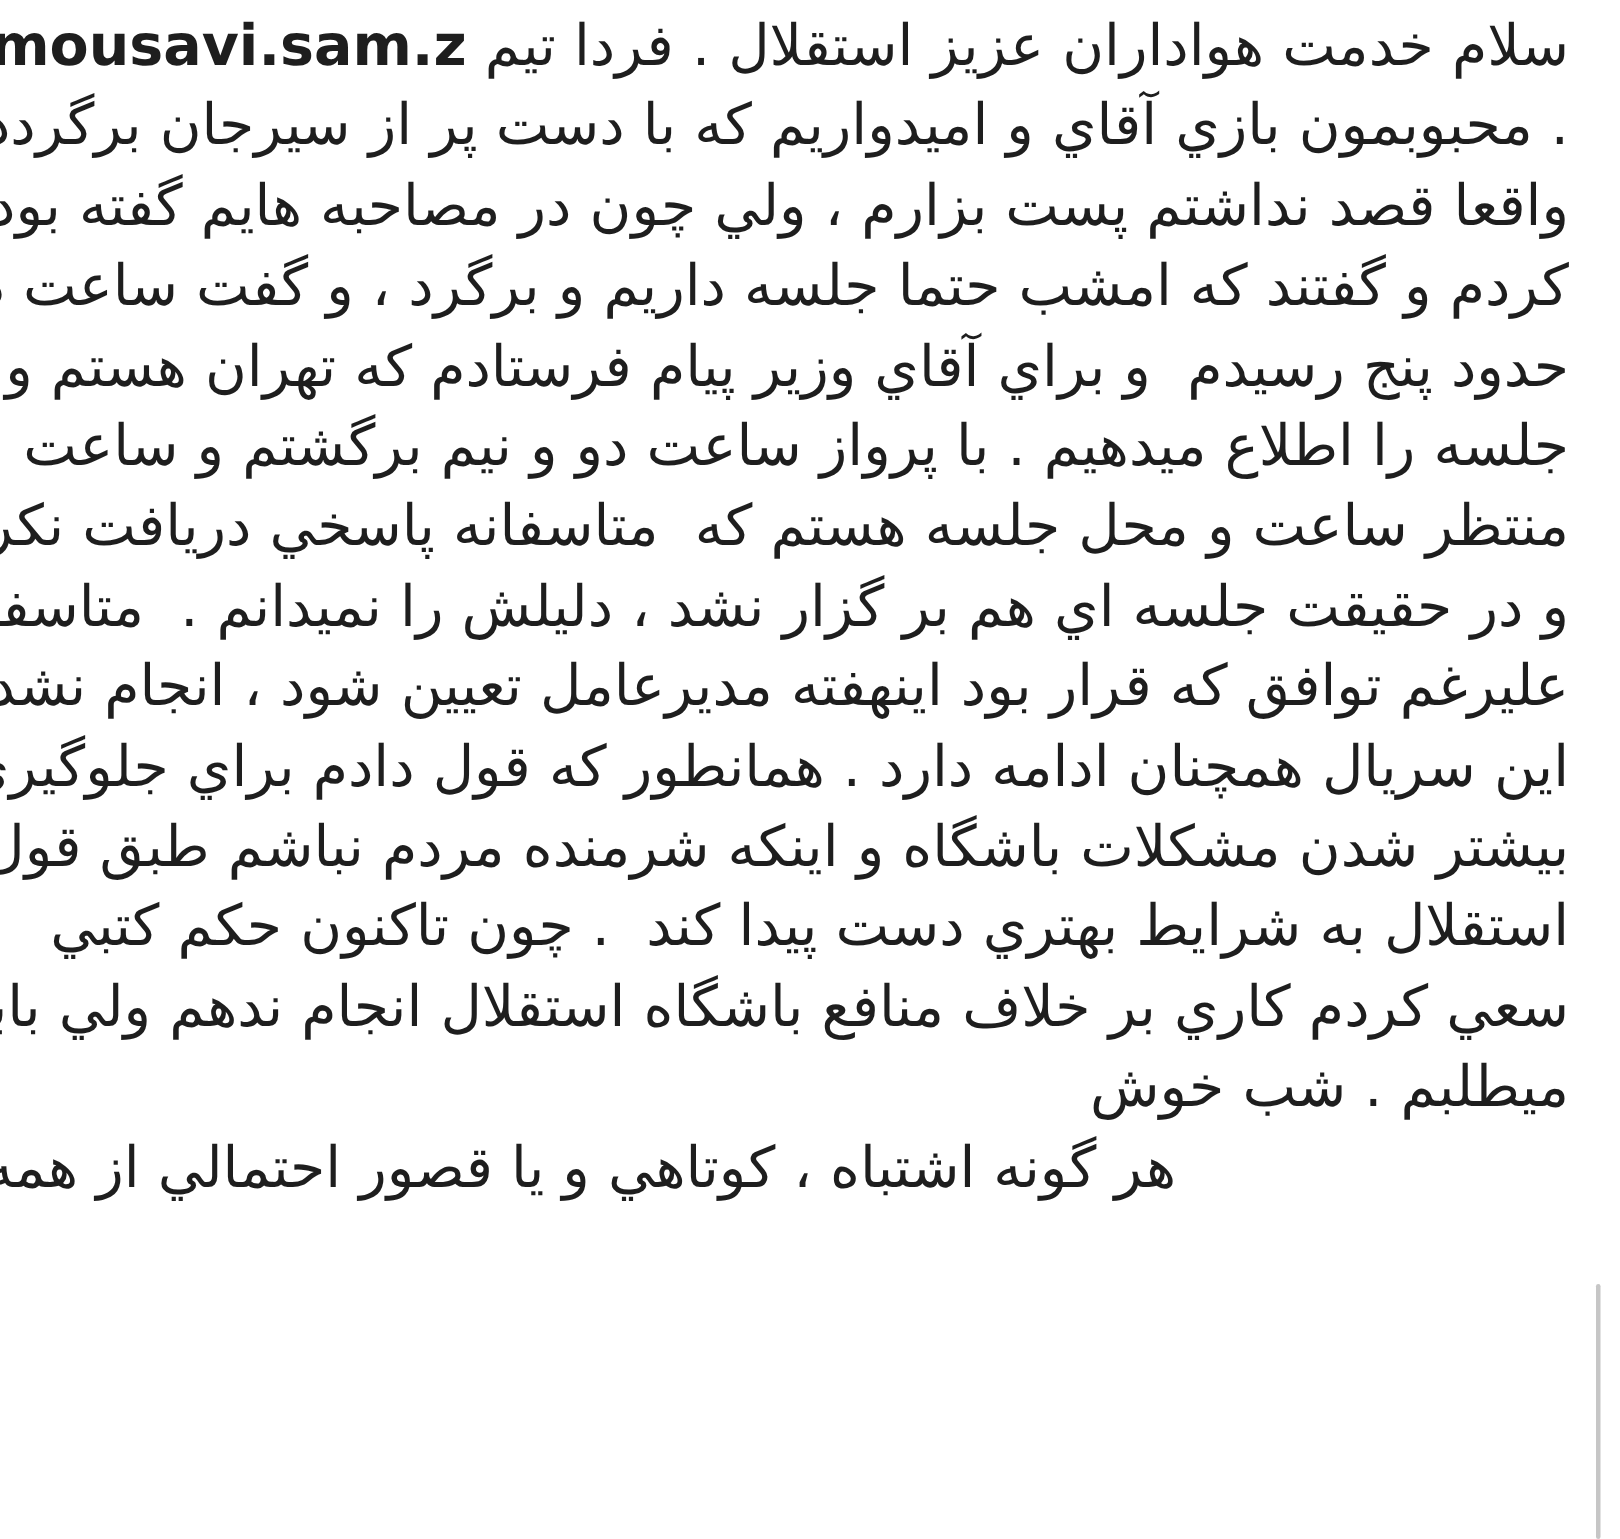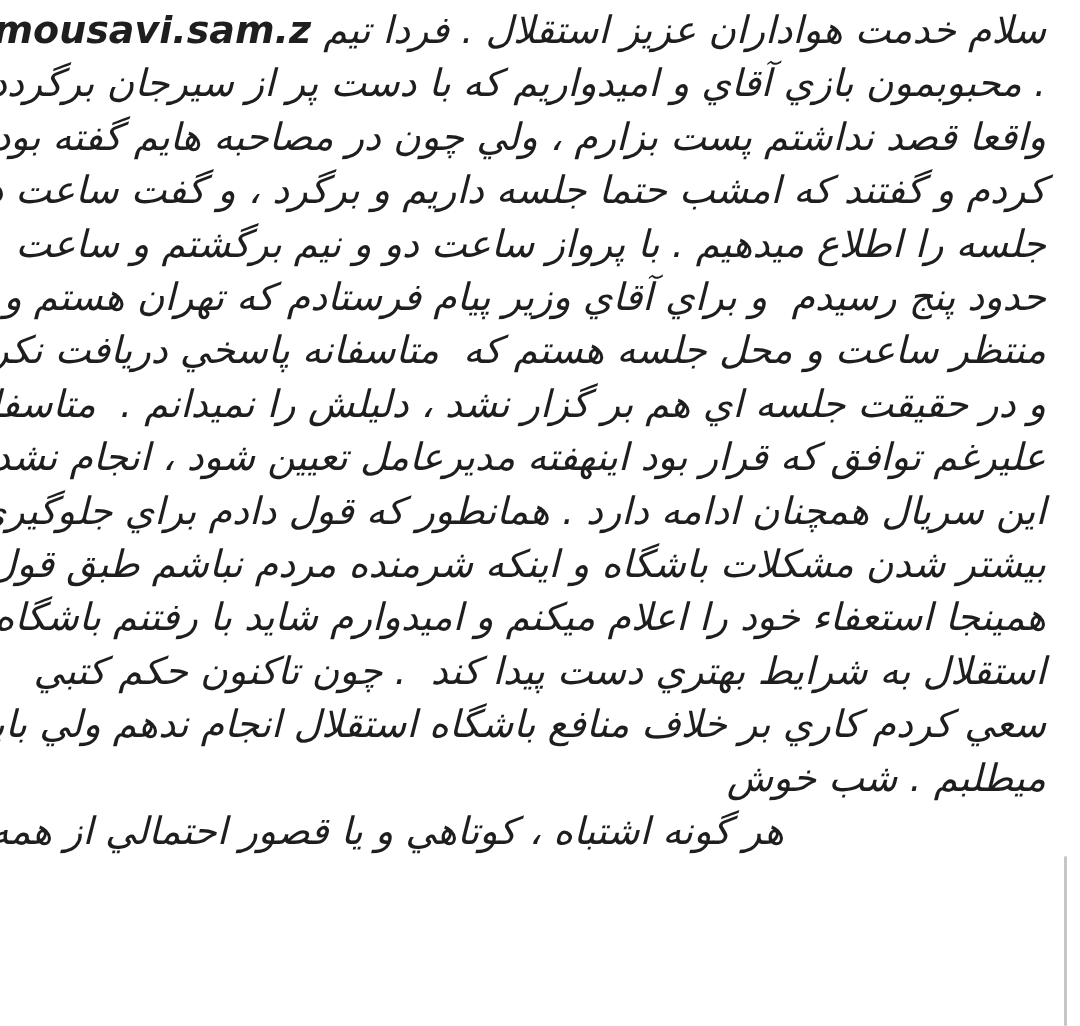--- a/index.html
+++ b/index.html
@@ -8,21 +8,20 @@
     height: 1026px;
     overflow: hidden;
     position: relative;
     background: #ffffff;
     font-family: "DejaVu Sans", sans-serif;
   }
   .post {
     direction: rtl;
     padding: 4px 34px 0 38px;
     font-size: 38px;
-    font-style: italic;
   }
   .line {
     white-space: pre;          
     line-height: 53.4px;
     text-align: right;
   }
   .username { font-weight: 700; }
   
   [data-name="post-body"] .line:last-child { padding-right: 262px; }
   .scrollbar-thumb {
@@ -36,28 +35,27 @@
 </style>
 </head>
 <body data-name="page-background" style="background: rgb(255, 255, 255);">
 
 <div class="post" data-name="post-content" style="color: rgb(30, 30, 30);">
   <div class="line" data-name="post-first-line"><span data-name="post-first-line-text">سلام خدمت هواداران عزیز استقلال . فردا تیم </span><b class="username" data-name="author-username">mousavi.sam.z</b></div>
   <div data-name="post-body">
       <div class="line" data-name="post-line">. محبوبمون بازي آقاي و امیدواریم که با دست پر از سیرجان برگردد</div>
       <div class="line" data-name="post-line">واقعا قصد نداشتم پست بزارم ، ولي چون در مصاحبه هایم گفته بودم</div>
       <div class="line" data-name="post-line">کردم و گفتند که امشب حتما جلسه داریم و برگرد ، و گفت ساعت دقیق</div>
+      <div class="line" data-name="post-line">حدود پنج رسیدم  و براي آقاي وزیر پیام فرستادم که تهران هستم و</div>
       <div class="line" data-name="post-line">جلسه را اطلاع میدهیم . با پرواز ساعت دو و نیم برگشتم و ساعت</div>
-      <div class="line" data-name="post-line">حدود پنج رسیدم  و براي آقاي وزیر پیام فرستادم که تهران هستم و</div>
       <div class="line" data-name="post-line">منتظر ساعت و محل جلسه هستم که  متاسفانه پاسخي دریافت نکردم</div>
       <div class="line" data-name="post-line">و در حقیقت جلسه اي هم بر گزار نشد ، دلیلش را نمیدانم .  متاسفانه</div>
       <div class="line" data-name="post-line">علیرغم توافق که قرار بود اینهفته مدیرعامل تعیین شود ، انجام نشد و</div>
       <div class="line" data-name="post-line">این سریال همچنان ادامه دارد . همانطور که قول دادم براي جلوگیري از</div>
       <div class="line" data-name="post-line">بیشتر شدن مشکلات باشگاه و اینکه شرمنده مردم نباشم طبق قول از</div>
-      <div class="line" data-name="post-line">همینجا استعفاء خود را اعلام میکنم و امیدوارم شاید با رفتنم باشگاه</div>
       <div class="line" data-name="post-line">استقلال به شرایط بهتري دست پیدا کند  . چون تاکنون حکم کتبي</div>
       <div class="line" data-name="post-line">سعي کردم کاري بر خلاف منافع باشگاه استقلال انجام ندهم ولي بابت</div>
       <div class="line" data-name="post-line">میطلبم . شب خوش</div>
       <div class="line" data-name="post-line">هر گونه اشتباه ، کوتاهي و یا قصور احتمالي از همه مردم  حلالیت</div>
     </div>
 </div>
 
 <div class="scrollbar-thumb" data-name="scrollbar-thumb" style="background: rgb(198, 198, 198);"></div>
 
 </body></html>

